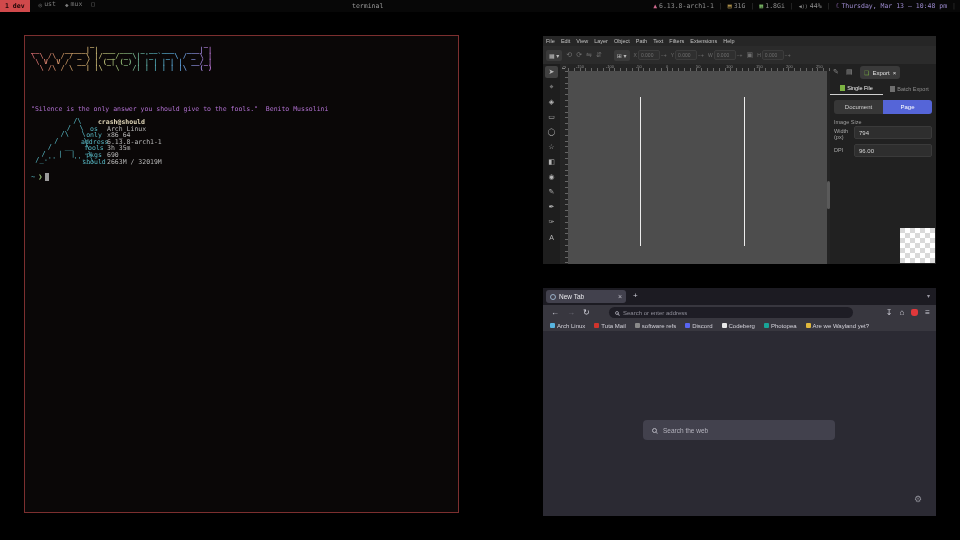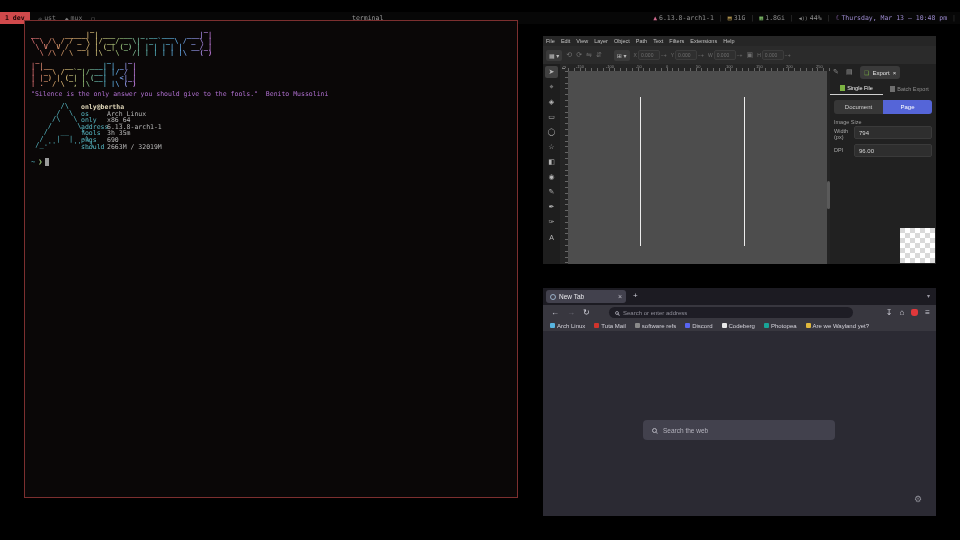--- a/index.html
+++ b/index.html
@@ -1,34 +1,34 @@
 <!DOCTYPE html>
 <html><head>
 <meta charset="utf-8">
 <style>
   * { margin:0; padding:0; box-sizing:border-box; }
   html,body { width:960px; height:540px; background:#000; overflow:hidden;
               font-family:"Liberation Sans", sans-serif; }
 
   
   #topbar { position:absolute; left:0; top:0; width:960px; height:12px; background:#070707;
-            display:flex; align-items:center; font-family:"DejaVu Sans Mono", monospace;
-            font-size:6.5px; color:#8f8f8f;margin-top:12px; }
+            display:flex; align-items:flex-start; font-family:"DejaVu Sans Mono", monospace;
+            font-size:6.5px; color:#8f8f8f; }
   .ws-pill { background:#d0494b; color:#1c0606; padding:1px 5px; height:12px; display:flex; align-items:center; font-weight:bold; }
   .ws-item { display:flex; align-items:center; gap:2px; margin-left:9px; color:#7d7d7d; }
   .ws-icon { font-size:6px; }
   #bar-title { position:absolute; left:352px; top:0; height:12px; display:flex; align-items:center; color:#9a9a9a; }
   #bar-status { position:absolute; right:4px; top:0; height:12px; display:flex; align-items:center; gap:5px; }
   .st-group { display:flex; align-items:center; gap:2px; }
   .st-sep { color:#3a3a3a; }
 
   
-  #terminal { position:absolute; left:24px; top:20px; width:494px; height:478px;
+  #terminal { position:absolute; left:24px; top:35px; width:435px; height:478px;
               background:#0a0707; border:1px solid #7c2f2f;
-              font-family:"DejaVu Sans Mono", monospace; }
+              font-family:"DejaVu Sans Mono", monospace;text-align:center; }
   .art { position:absolute; left:6px; white-space:pre; font-size:7px; line-height:6px;
          background:linear-gradient(90deg,#e06c75 0%,#d19a66 18%,#e5c07b 32%,#98c379 50%,#56b6c2 68%,#61afef 82%,#c678dd 100%);
          -webkit-background-clip:text; background-clip:text; color:transparent; font-weight:bold; }
   #art-welcome { top:5px; }
   #art-back { top:36px; }
   #quote { position:absolute; left:6px; top:69px; font-size:6.5px; color:#b070d0; white-space:pre; }
   #archlogo { position:absolute; left:6px; top:82px; white-space:pre; font-size:7px; line-height:6.5px; color:#56b6c2; }
   #fetch { position:absolute; left:56px; top:83px; font-size:6.5px; line-height:6.6px; color:#b8b8b8; }
   #fetch .uh { color:#e0d6b8; font-weight:bold; }
   .fi-row { display:flex; }
@@ -166,35 +166,30 @@
     <span class="st-sep">|</span>
   </div>
 </div>
 
 <div id="terminal">
   <pre id="art-welcome" class="art">              _                          _ 
 __      _____| | ___ ___  _ __ ___   ___| |
 \ \ /\ / / _ \ |/ __/ _ \| '_ ` _ \ / _ \ |
  \ V  V /  __/ | (_| (_) | | | | | |  __/_|
   \_/\_/ \___|_|\___\___/|_| |_| |_|\___(_)</pre>
-  <pre id="art-back" class="art"> _                _    _ 
-| |__   __ _  ___| | _| |
-| '_ \ / _` |/ __| |/ / |
-| |_) | (_| | (__|   &lt;|_|
-|_.__/ \__,_|\___|_|\_(_)</pre>
   <div id="quote">"Silence is the only answer you should give to the fools."  Benito Mussolini</div>
   <pre id="archlogo">       /\
       /  \
      /\   \
     /      \
    /   __   \
   /   |  |  -\
  /_-''    ''-_\</pre>
   <div id="fetch">
-    <div class="uh">only@bertha</div>
+    <div class="uh">crash@should</div>
     <div class="fi-row">
         <span class="fi-label">os</span>
         <span>Arch Linux</span>
       </div>
     <div class="fi-row">
         <span class="fi-label">only</span>
         <span>x86_64</span>
       </div>
     <div class="fi-row">
         <span class="fi-label">address</span>

